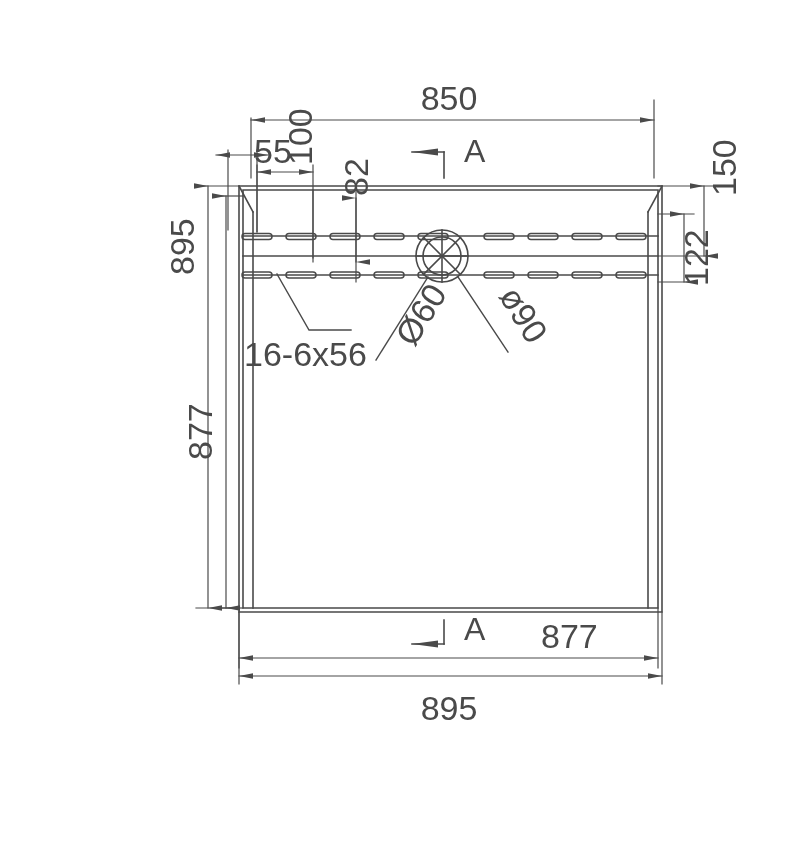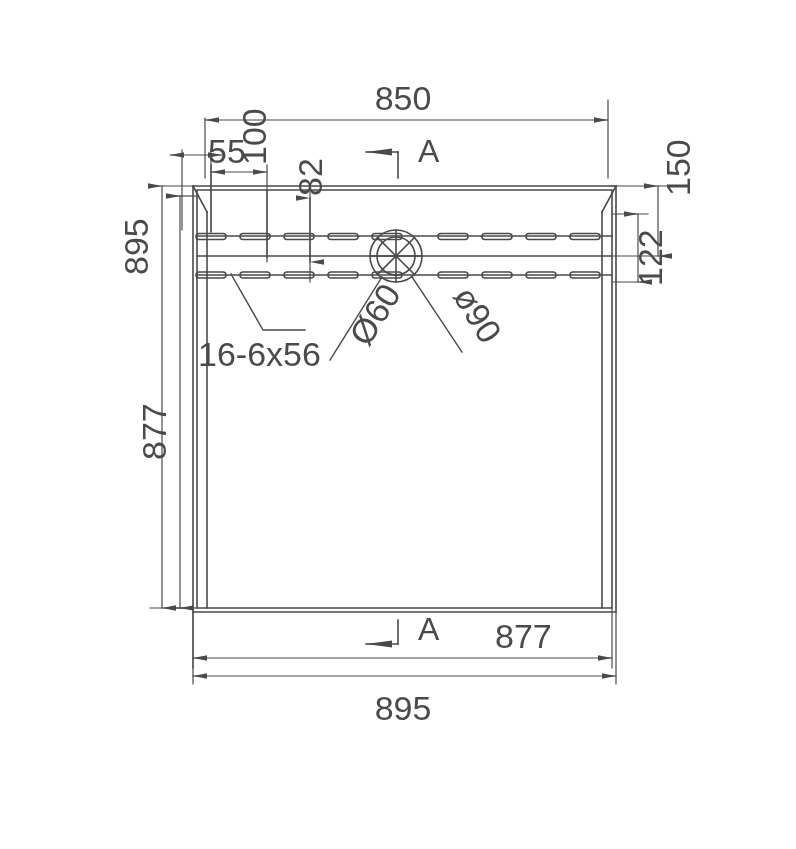--- a/index.html
+++ b/index.html
@@ -3,21 +3,21 @@
 <meta charset="utf-8">
 <style>
   html,body{margin:0;padding:0;background:#ffffff;}
   body{
     width:796px;height:849px;
     font-family:"Liberation Sans", sans-serif;
     color:#3c3c3c;
     overflow:hidden;
     position:relative;
   }
-  #stage{position:absolute;left:0;top:0;width:736px;height:849px;}
+  #stage{position:absolute;left:0;top:0;width:736px;height:849px;padding-left:46px;}
   svg{display:block;}
   .dimtext{
     font-family:"Liberation Sans", sans-serif;
     fill:#4a4a4a;
     font-size:34px;
   }
   .secletter{font-size:32px;fill:#4a4a4a;}
 </style>
 </head>
 <body>

